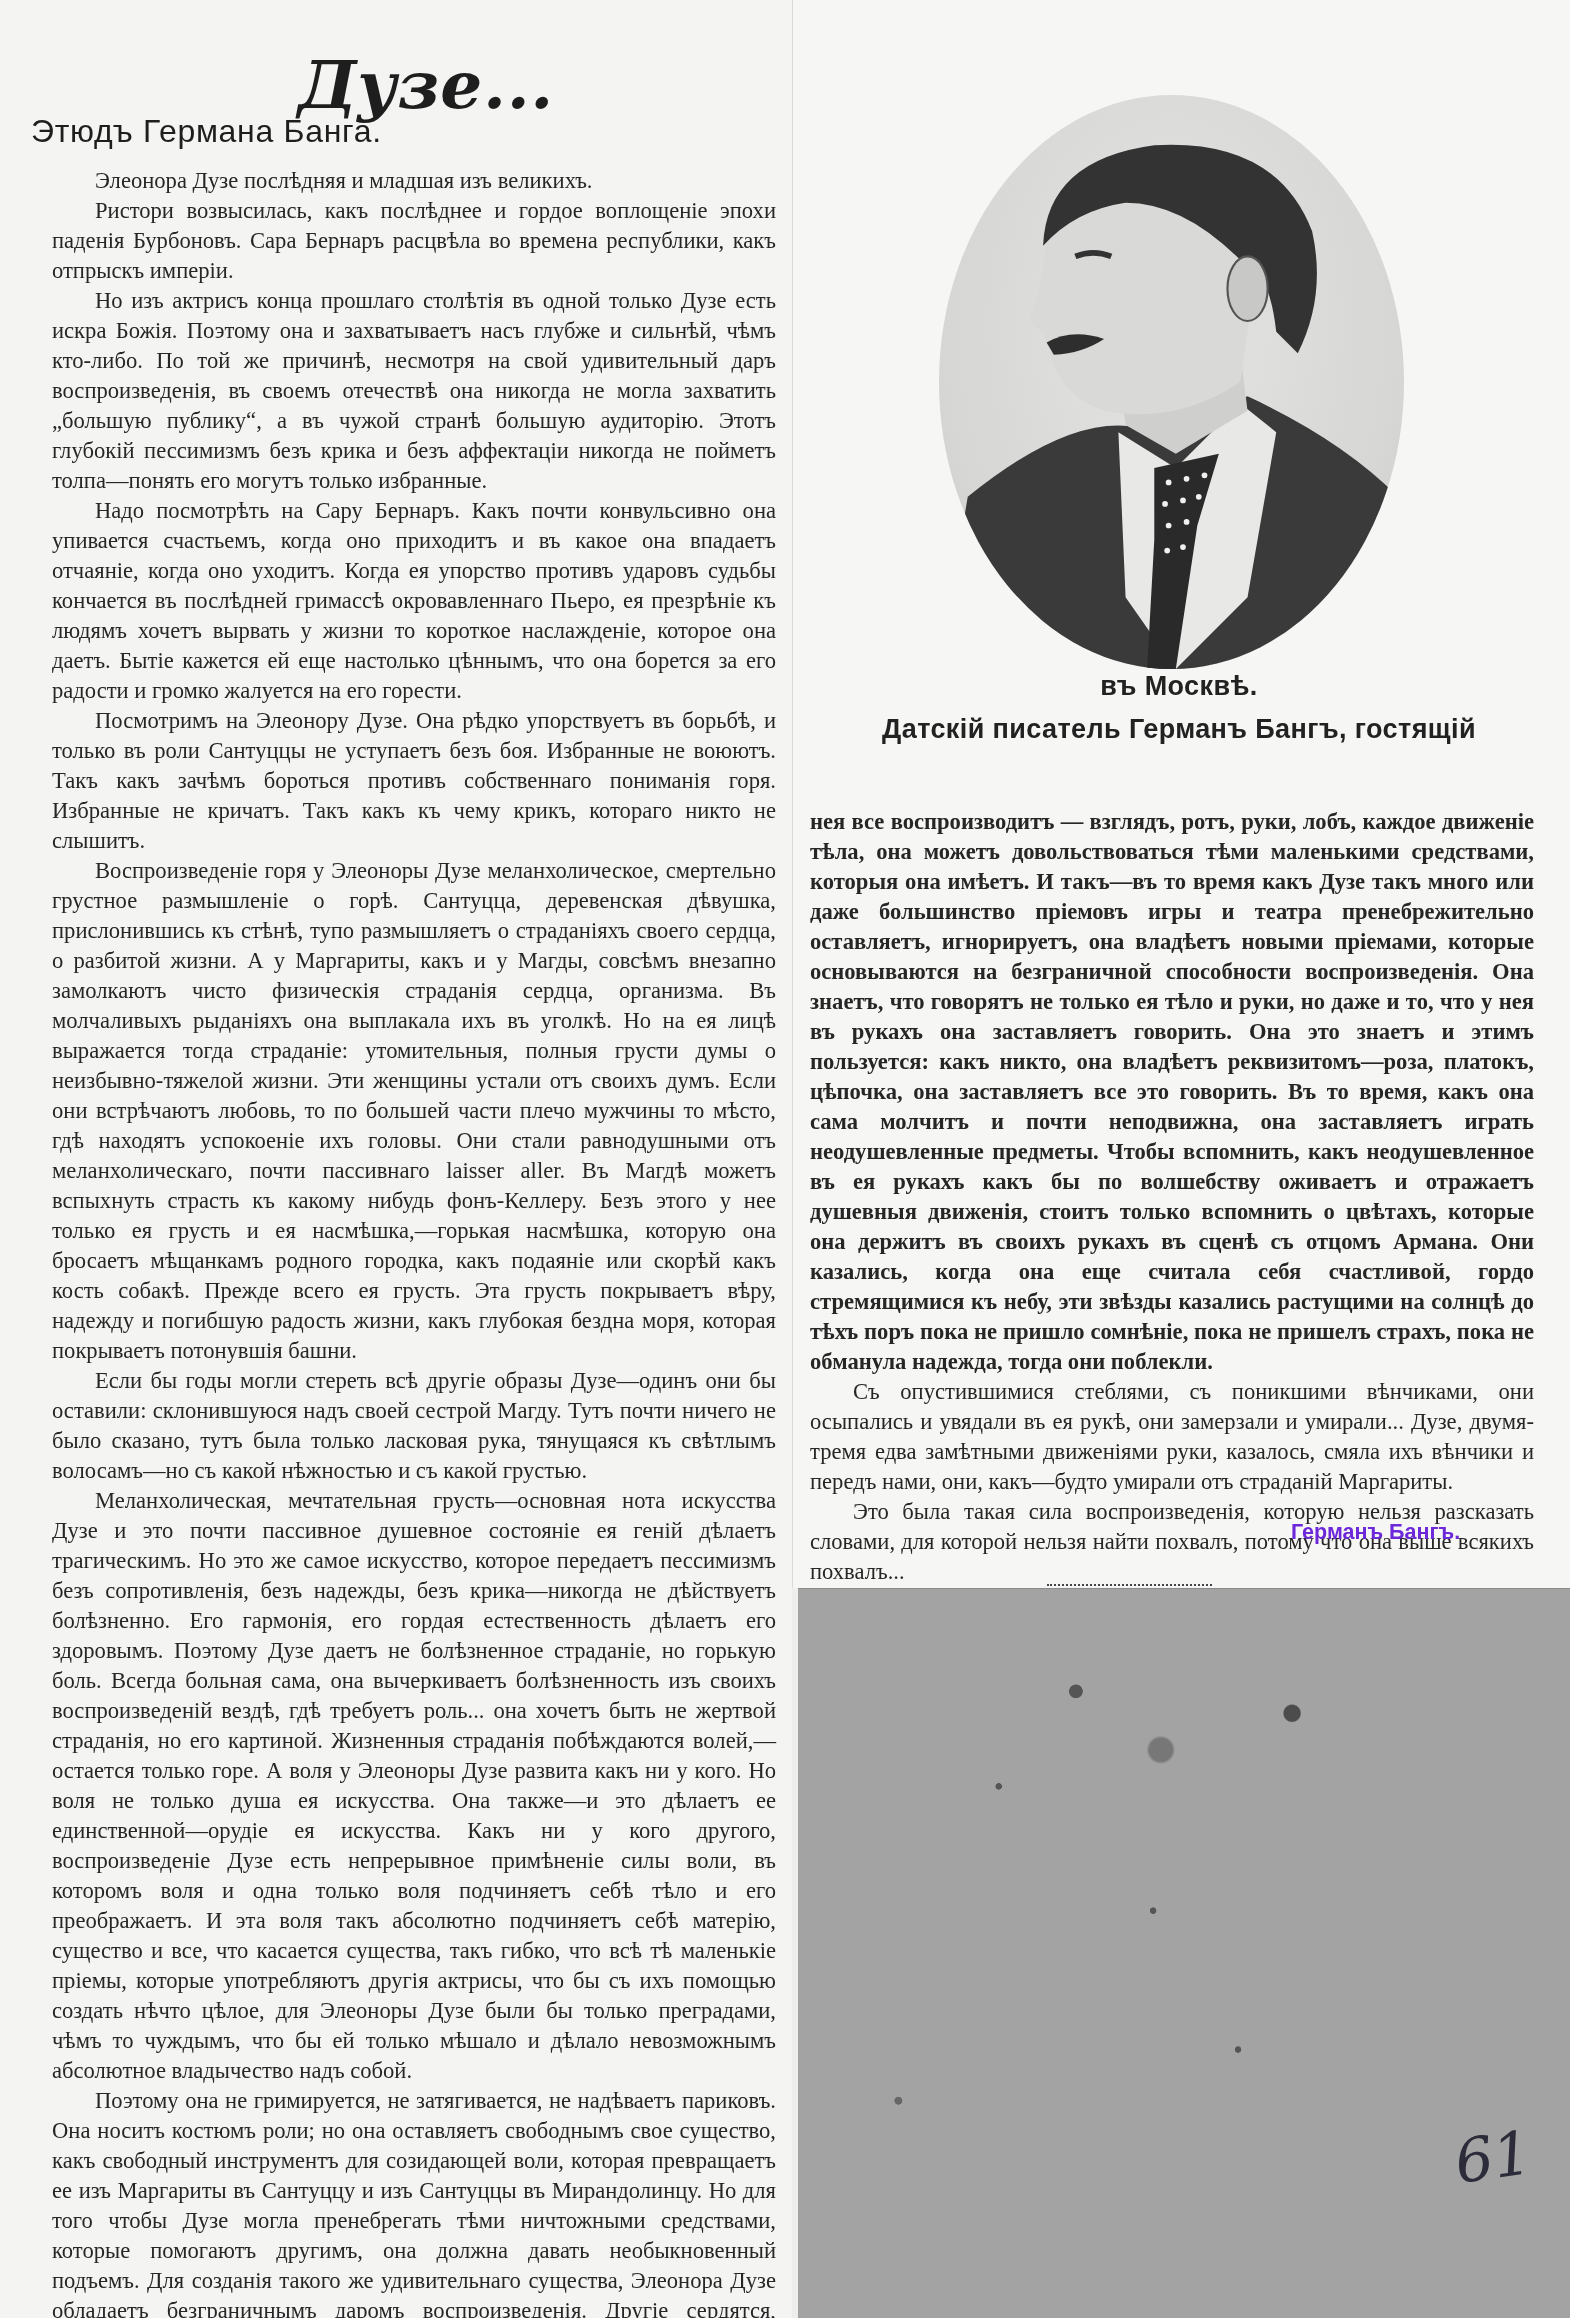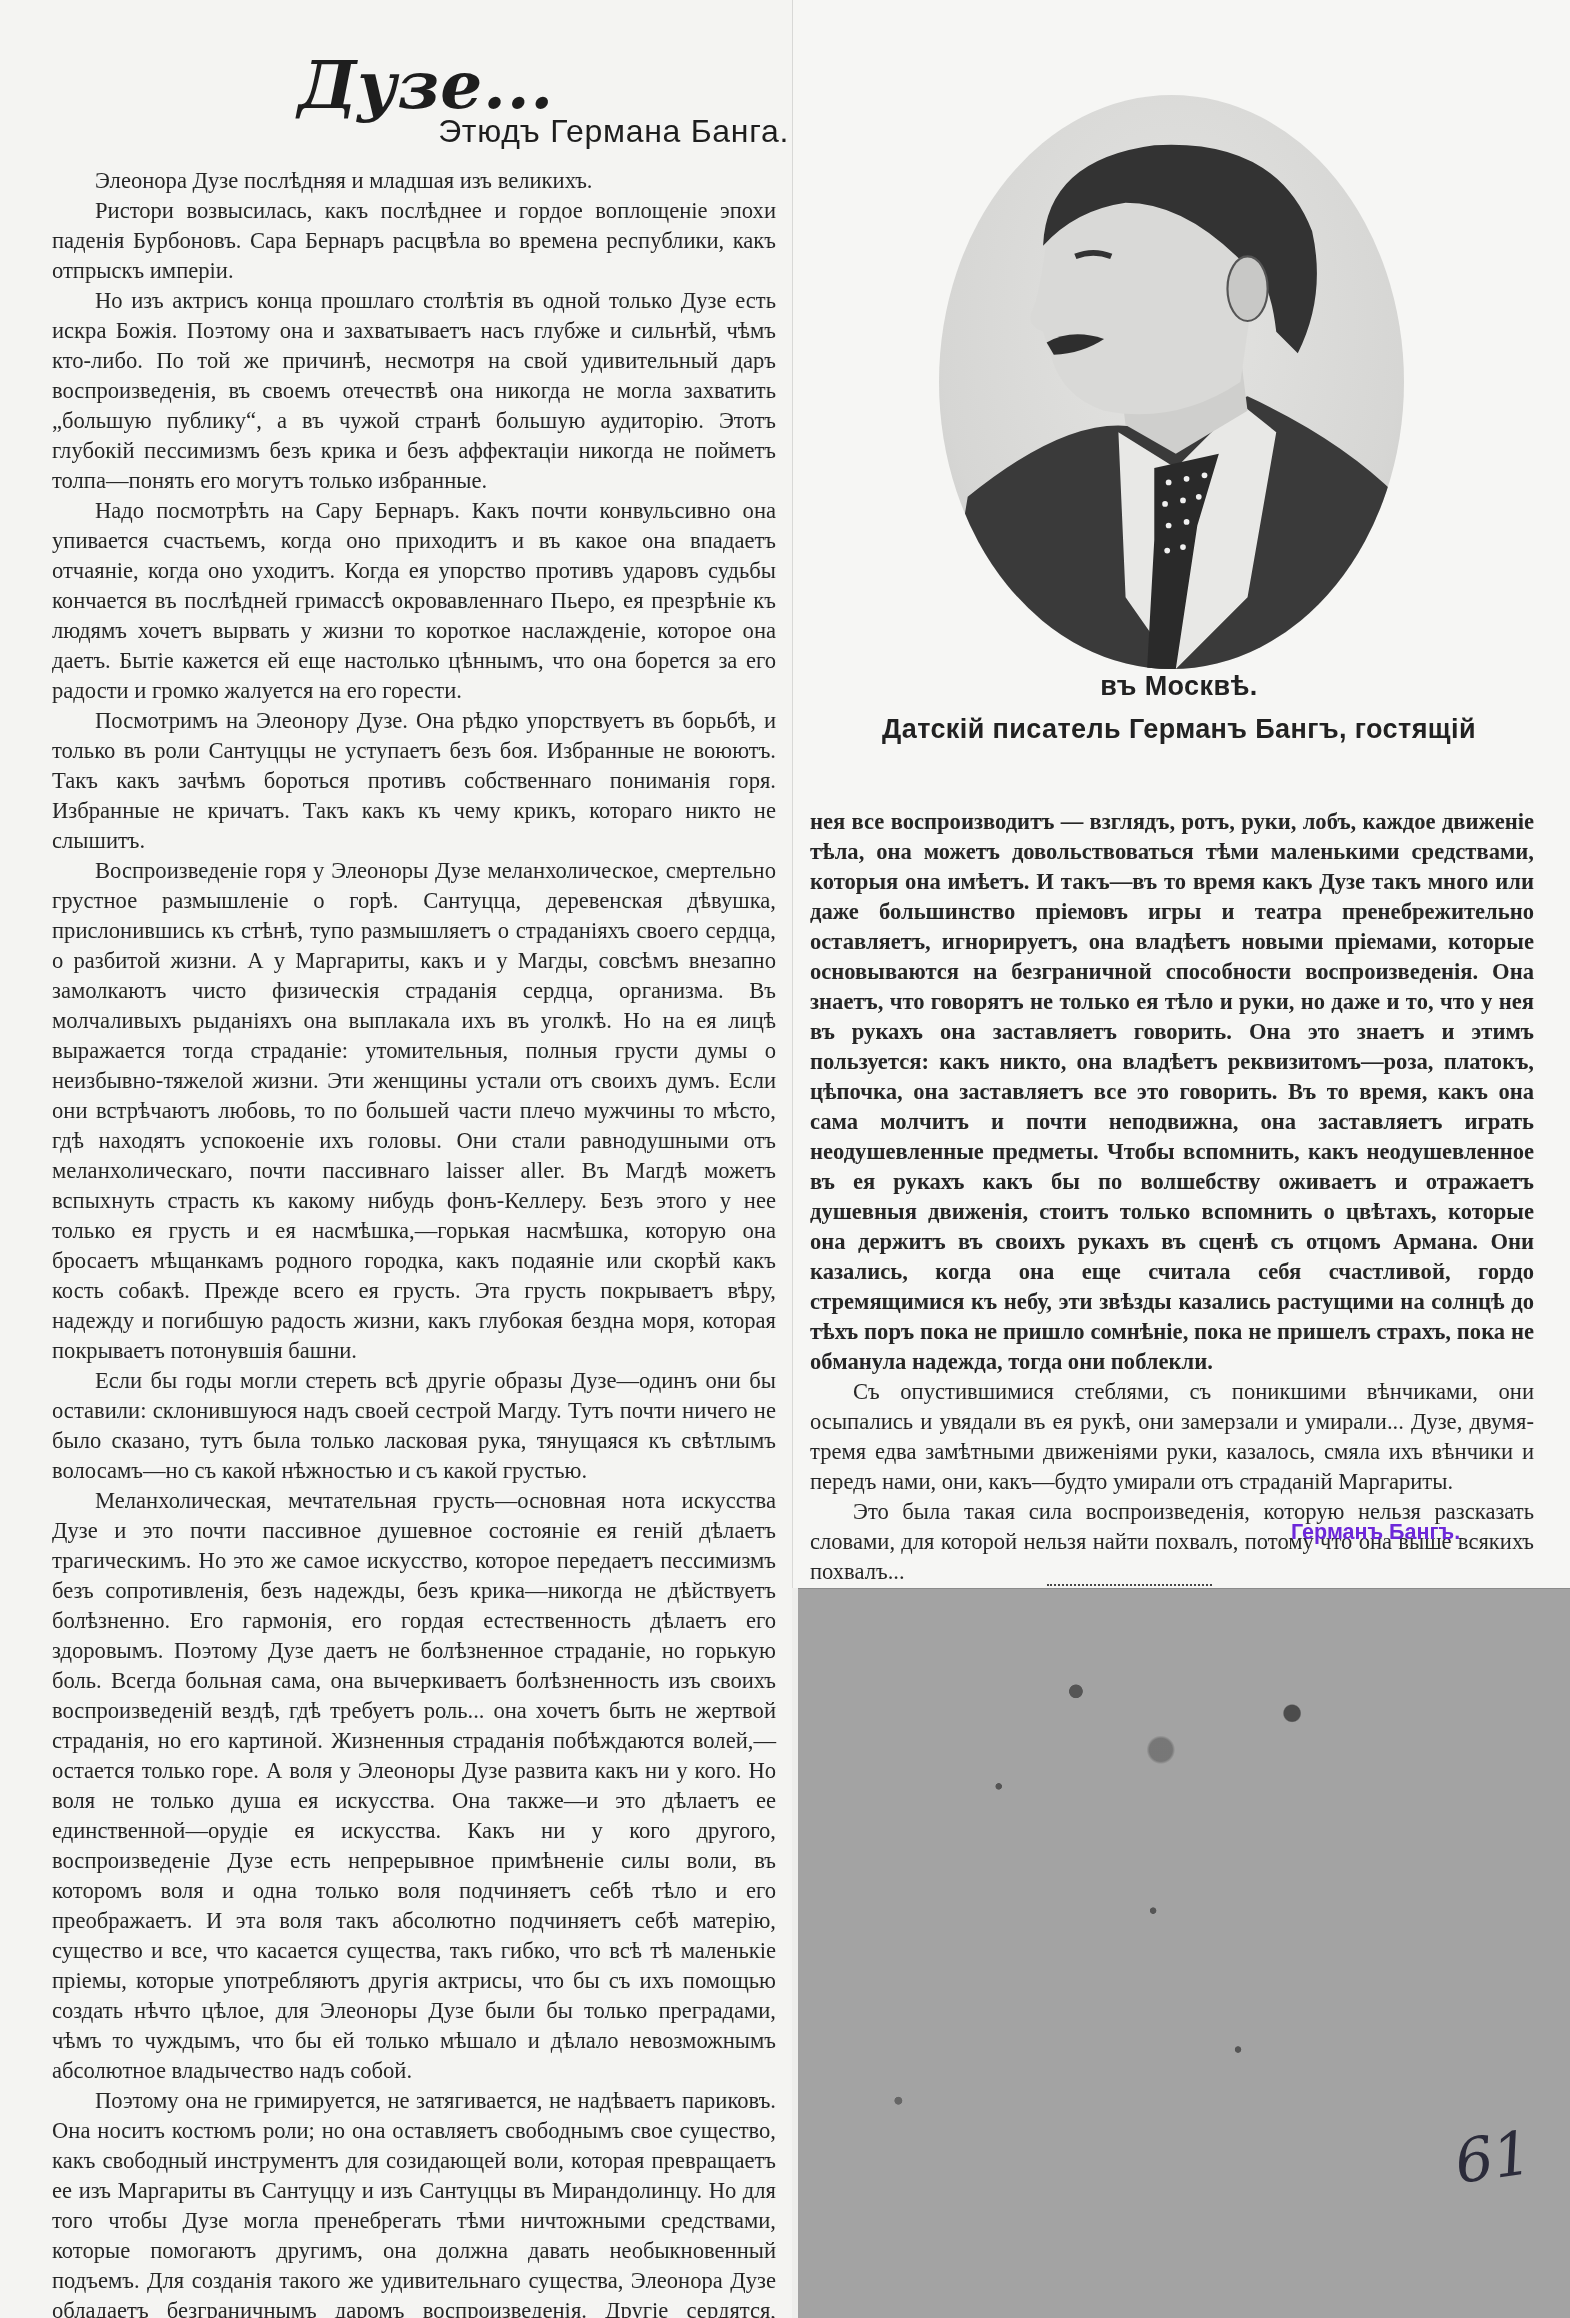--- a/index.html
+++ b/index.html
@@ -39,22 +39,22 @@
     position: absolute; left: 1455px; top: 2122px;
     font-family: "DejaVu Serif", serif; font-style: italic;
     font-size: 60px; color: #2b2b3a; transform: rotate(-8deg);
   }
   .title {
     position: absolute; left: 43px; width: 746px; top: 36px;
     text-align: center; font-size: 66px; font-weight: bold; font-style: italic;
     font-family: "DejaVu Serif", serif; color: #1e1e1e; letter-spacing: 0.7px;
   }
   .subtitle {
-    position: absolute; left: 43px; width: 746px; top: 113px;
-    text-align: right; font-size: 32px;
+    position: absolute; left: 31px; width: 746px; top: 113px;
+    text-align: left; font-size: 32px;
     font-family: "Liberation Sans", sans-serif; color: #1e1e1e; letter-spacing: 0.7px;
   }
   .col {
     position: absolute; text-align: justify; hyphens: auto;
     font-family: "Liberation Serif", serif;
     font-size: 22.6px; line-height: 30px; color: #262626;
   }
   .col p { margin: 0; text-indent: 43px; }
   .col-left { left: 52px; top: 166px; width: 724px; }
   .col-right { left: 810px; top: 807px; width: 724px; }

